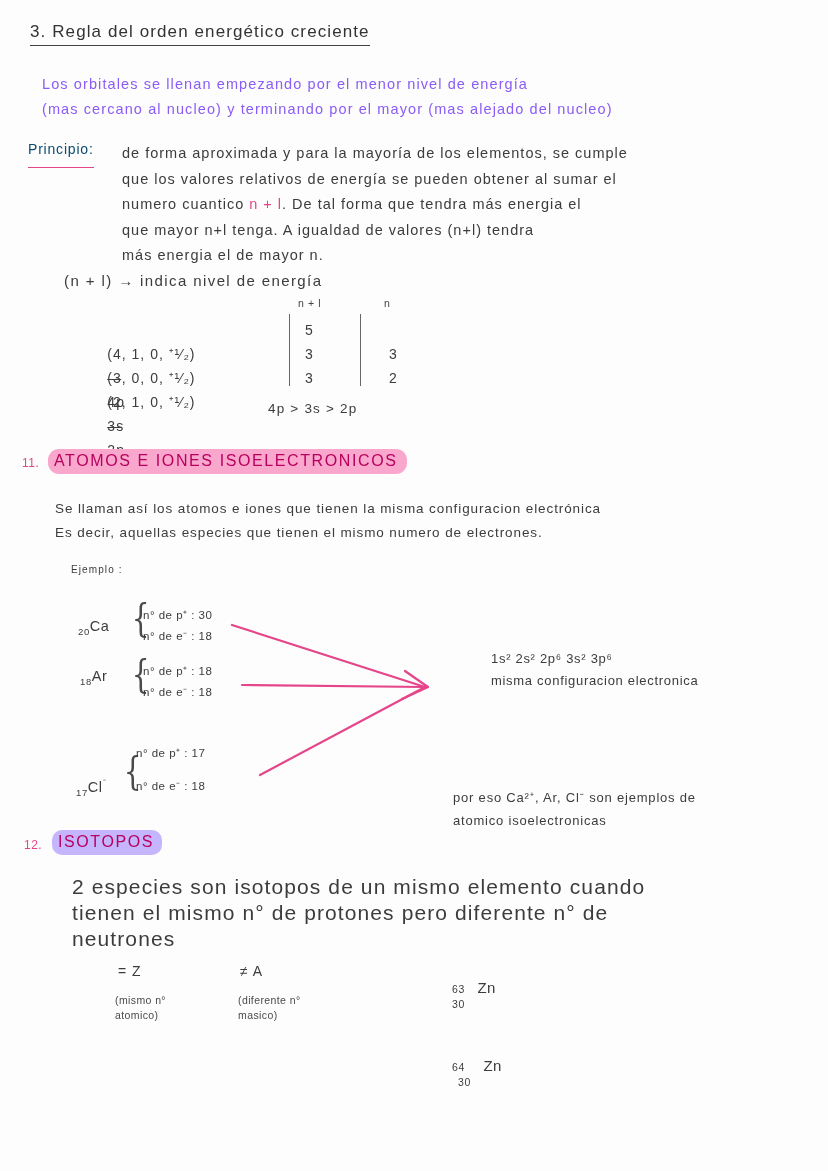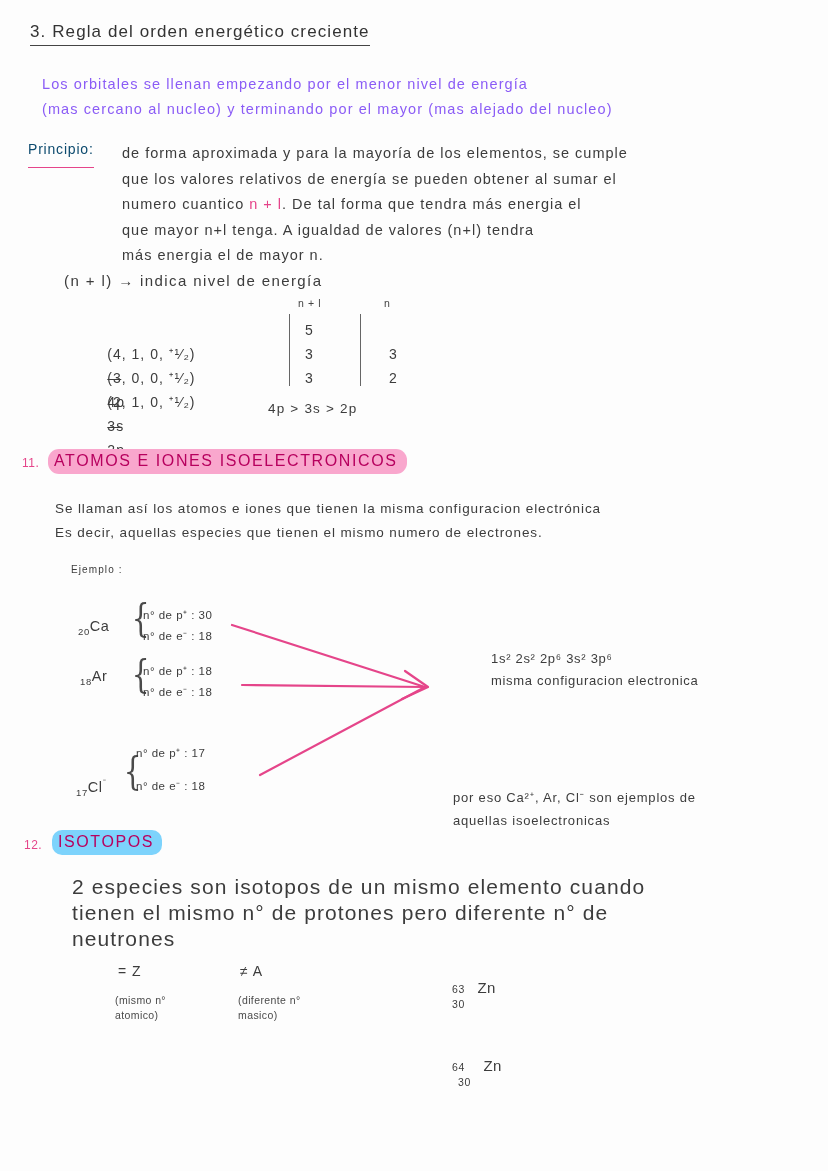--- a/index.html
+++ b/index.html
@@ -238,21 +238,21 @@
     font-size: 12px;
     color: #e5458a;
     letter-spacing: 0.5px;
   }
   .sec12-title {
     position: absolute;
     left: 52px; top: 830px;
     font-size: 16px;
     color: #b7005e;
     letter-spacing: 1.6px;
-    background: #7dd3fc;
+    background: #c4b5fd;
     padding: 3px 8px 4px 6px;
     border-radius: 10px;
   }
   .sec12-p {
     position: absolute;
     left: 72px; top: 874px;
     width: 720px;
     font-size: 21px;
     line-height: 26px;
     letter-spacing: 1.1px;
@@ -410,21 +410,21 @@
     <path d="M 175 56 L 198 72 L 172 84" stroke="#e5458a" stroke-width="2.2" fill="none" stroke-linecap="round" stroke-linejoin="round"></path>
   </svg>
 
   <div class="conf-text hw">
     <div>1s² 2s² 2p⁶ 3s² 3p⁶</div>
     <div>misma configuracion electronica</div>
   </div>
 
   <div class="poreso-text hw">
     <div>por eso Ca²⁺, Ar, Cl⁻ son ejemplos de</div>
-    <div>aquellas isoelectronicas</div>
+    <div>atomico isoelectronicas</div>
   </div>
 
   <div class="sec12-num hw">12.</div>
   <div class="sec12-title hw">ISOTOPOS</div>
 
   <div class="sec12-p hw">
     <div>2 especies son isotopos de un mismo elemento cuando</div>
     <div>tienen el mismo n° de protones pero diferente n° de</div>
     <div>neutrones</div>
   </div>

